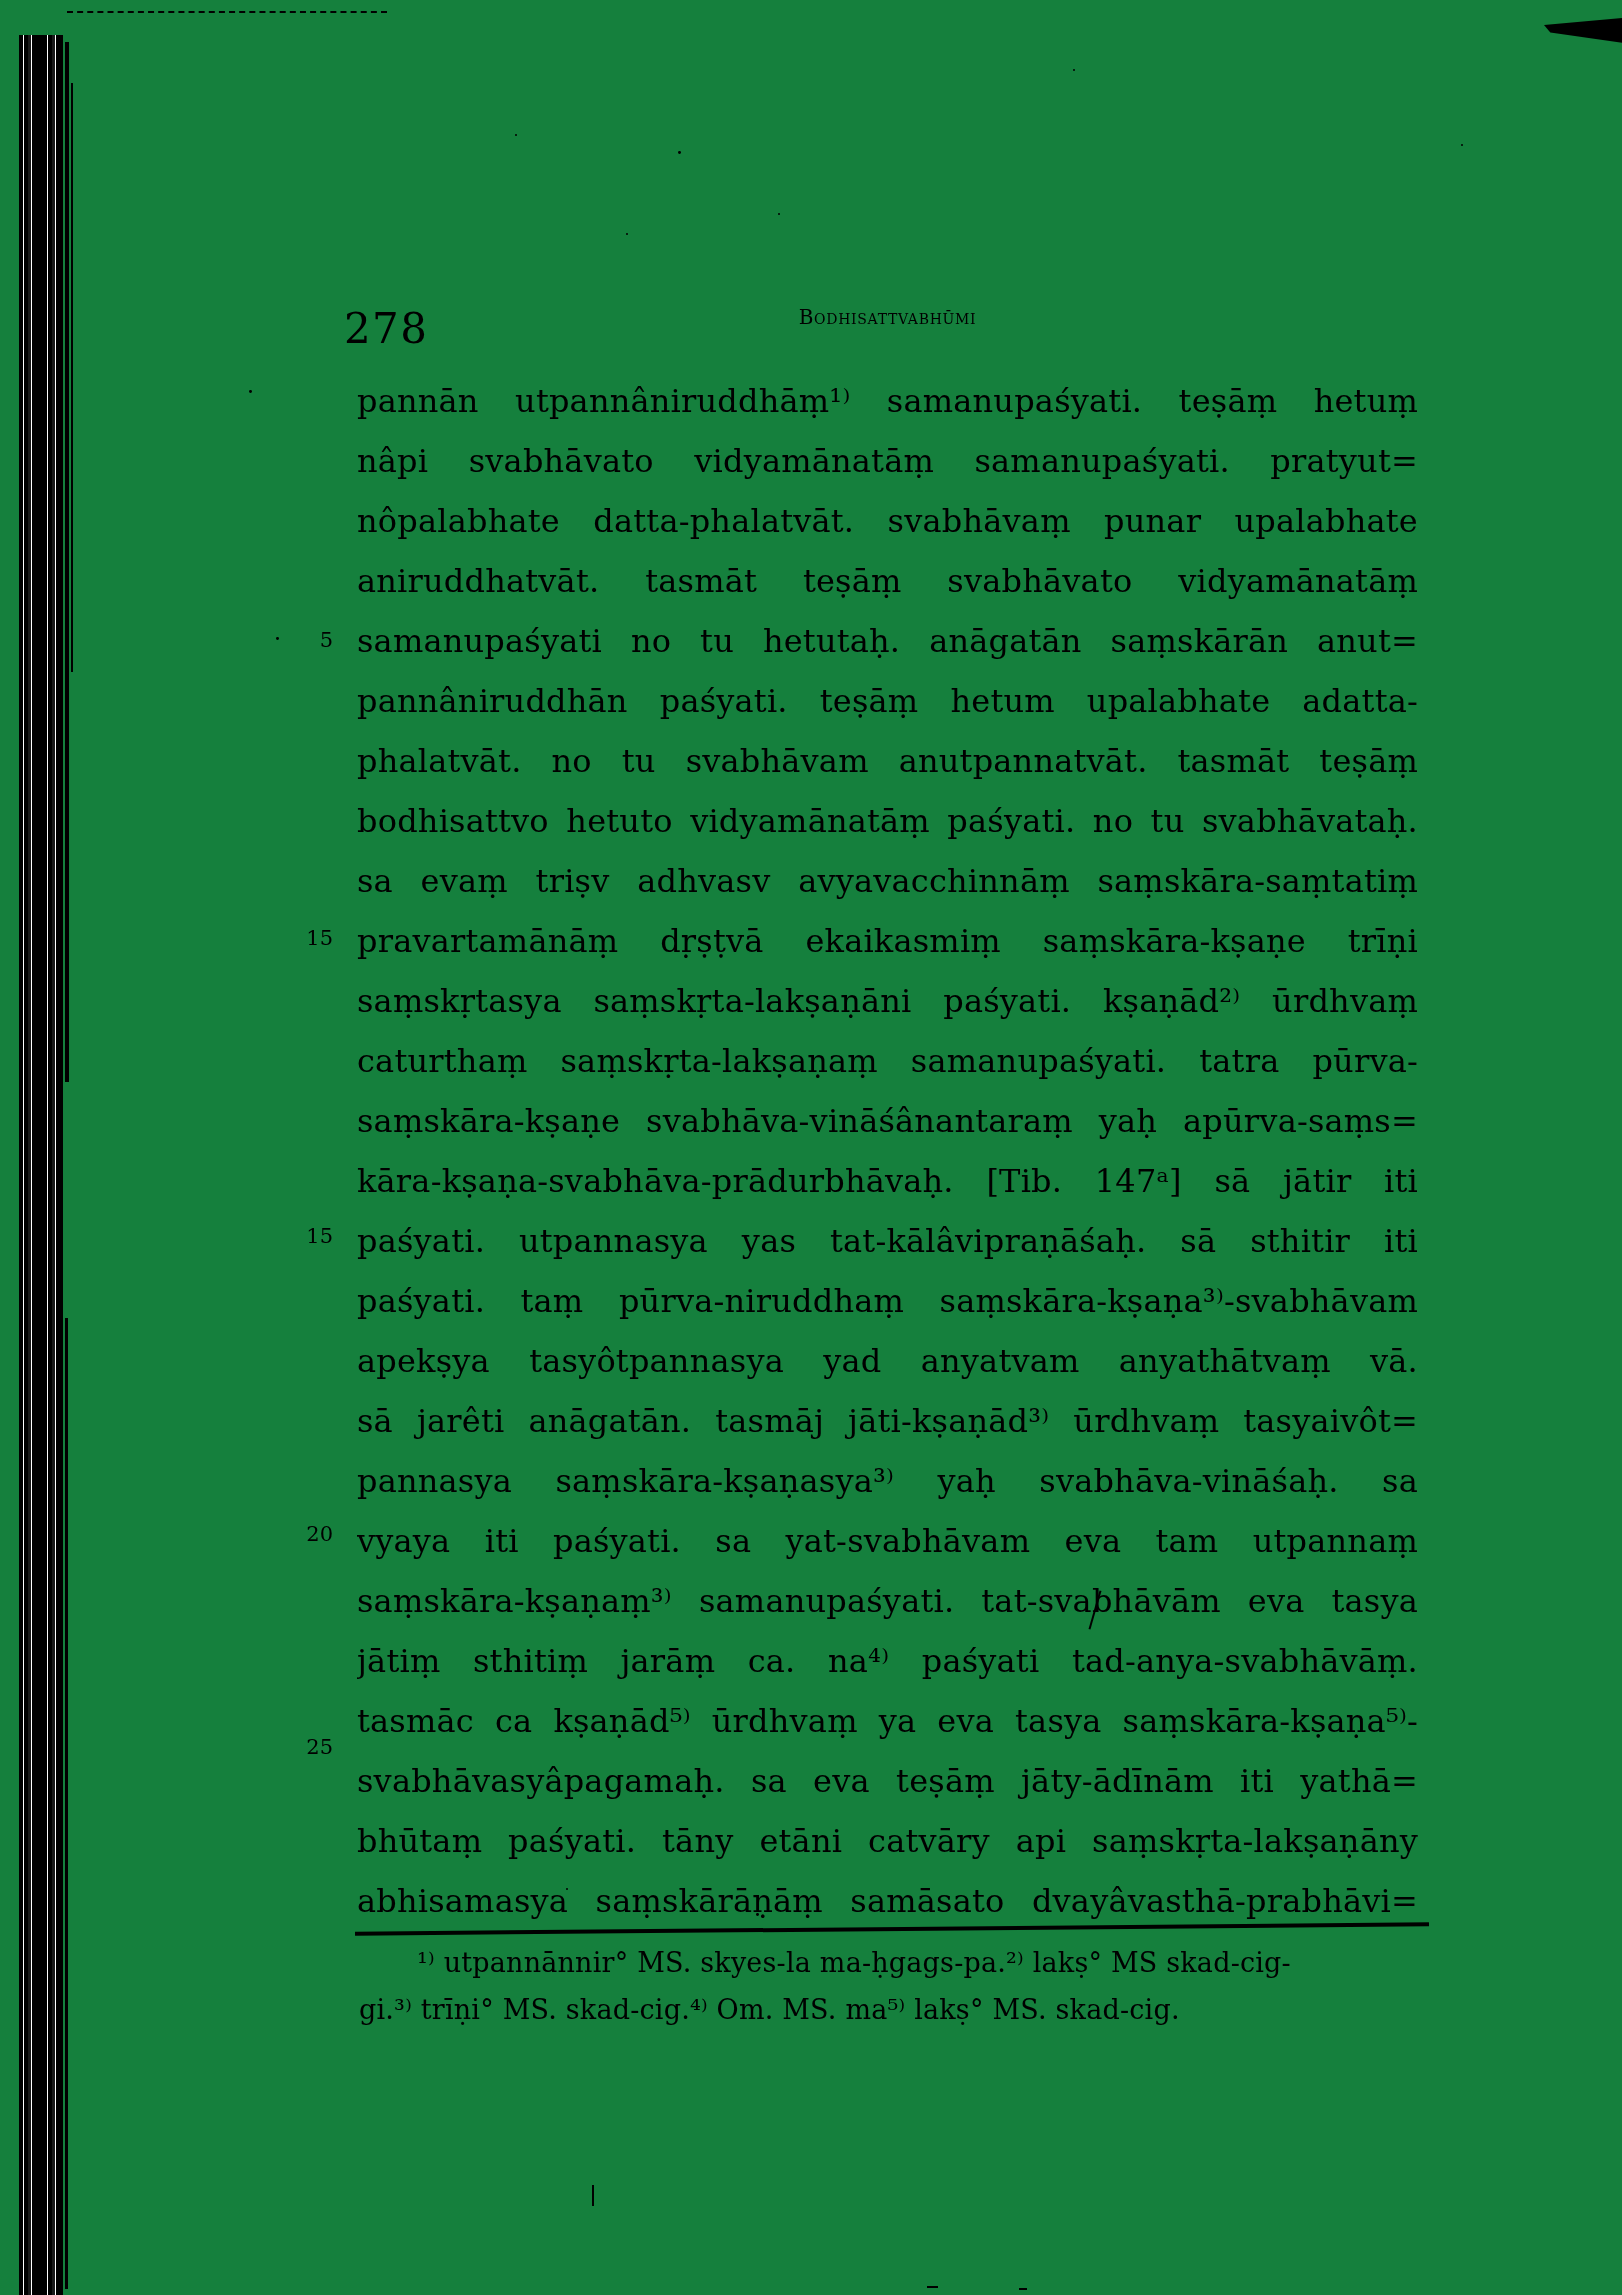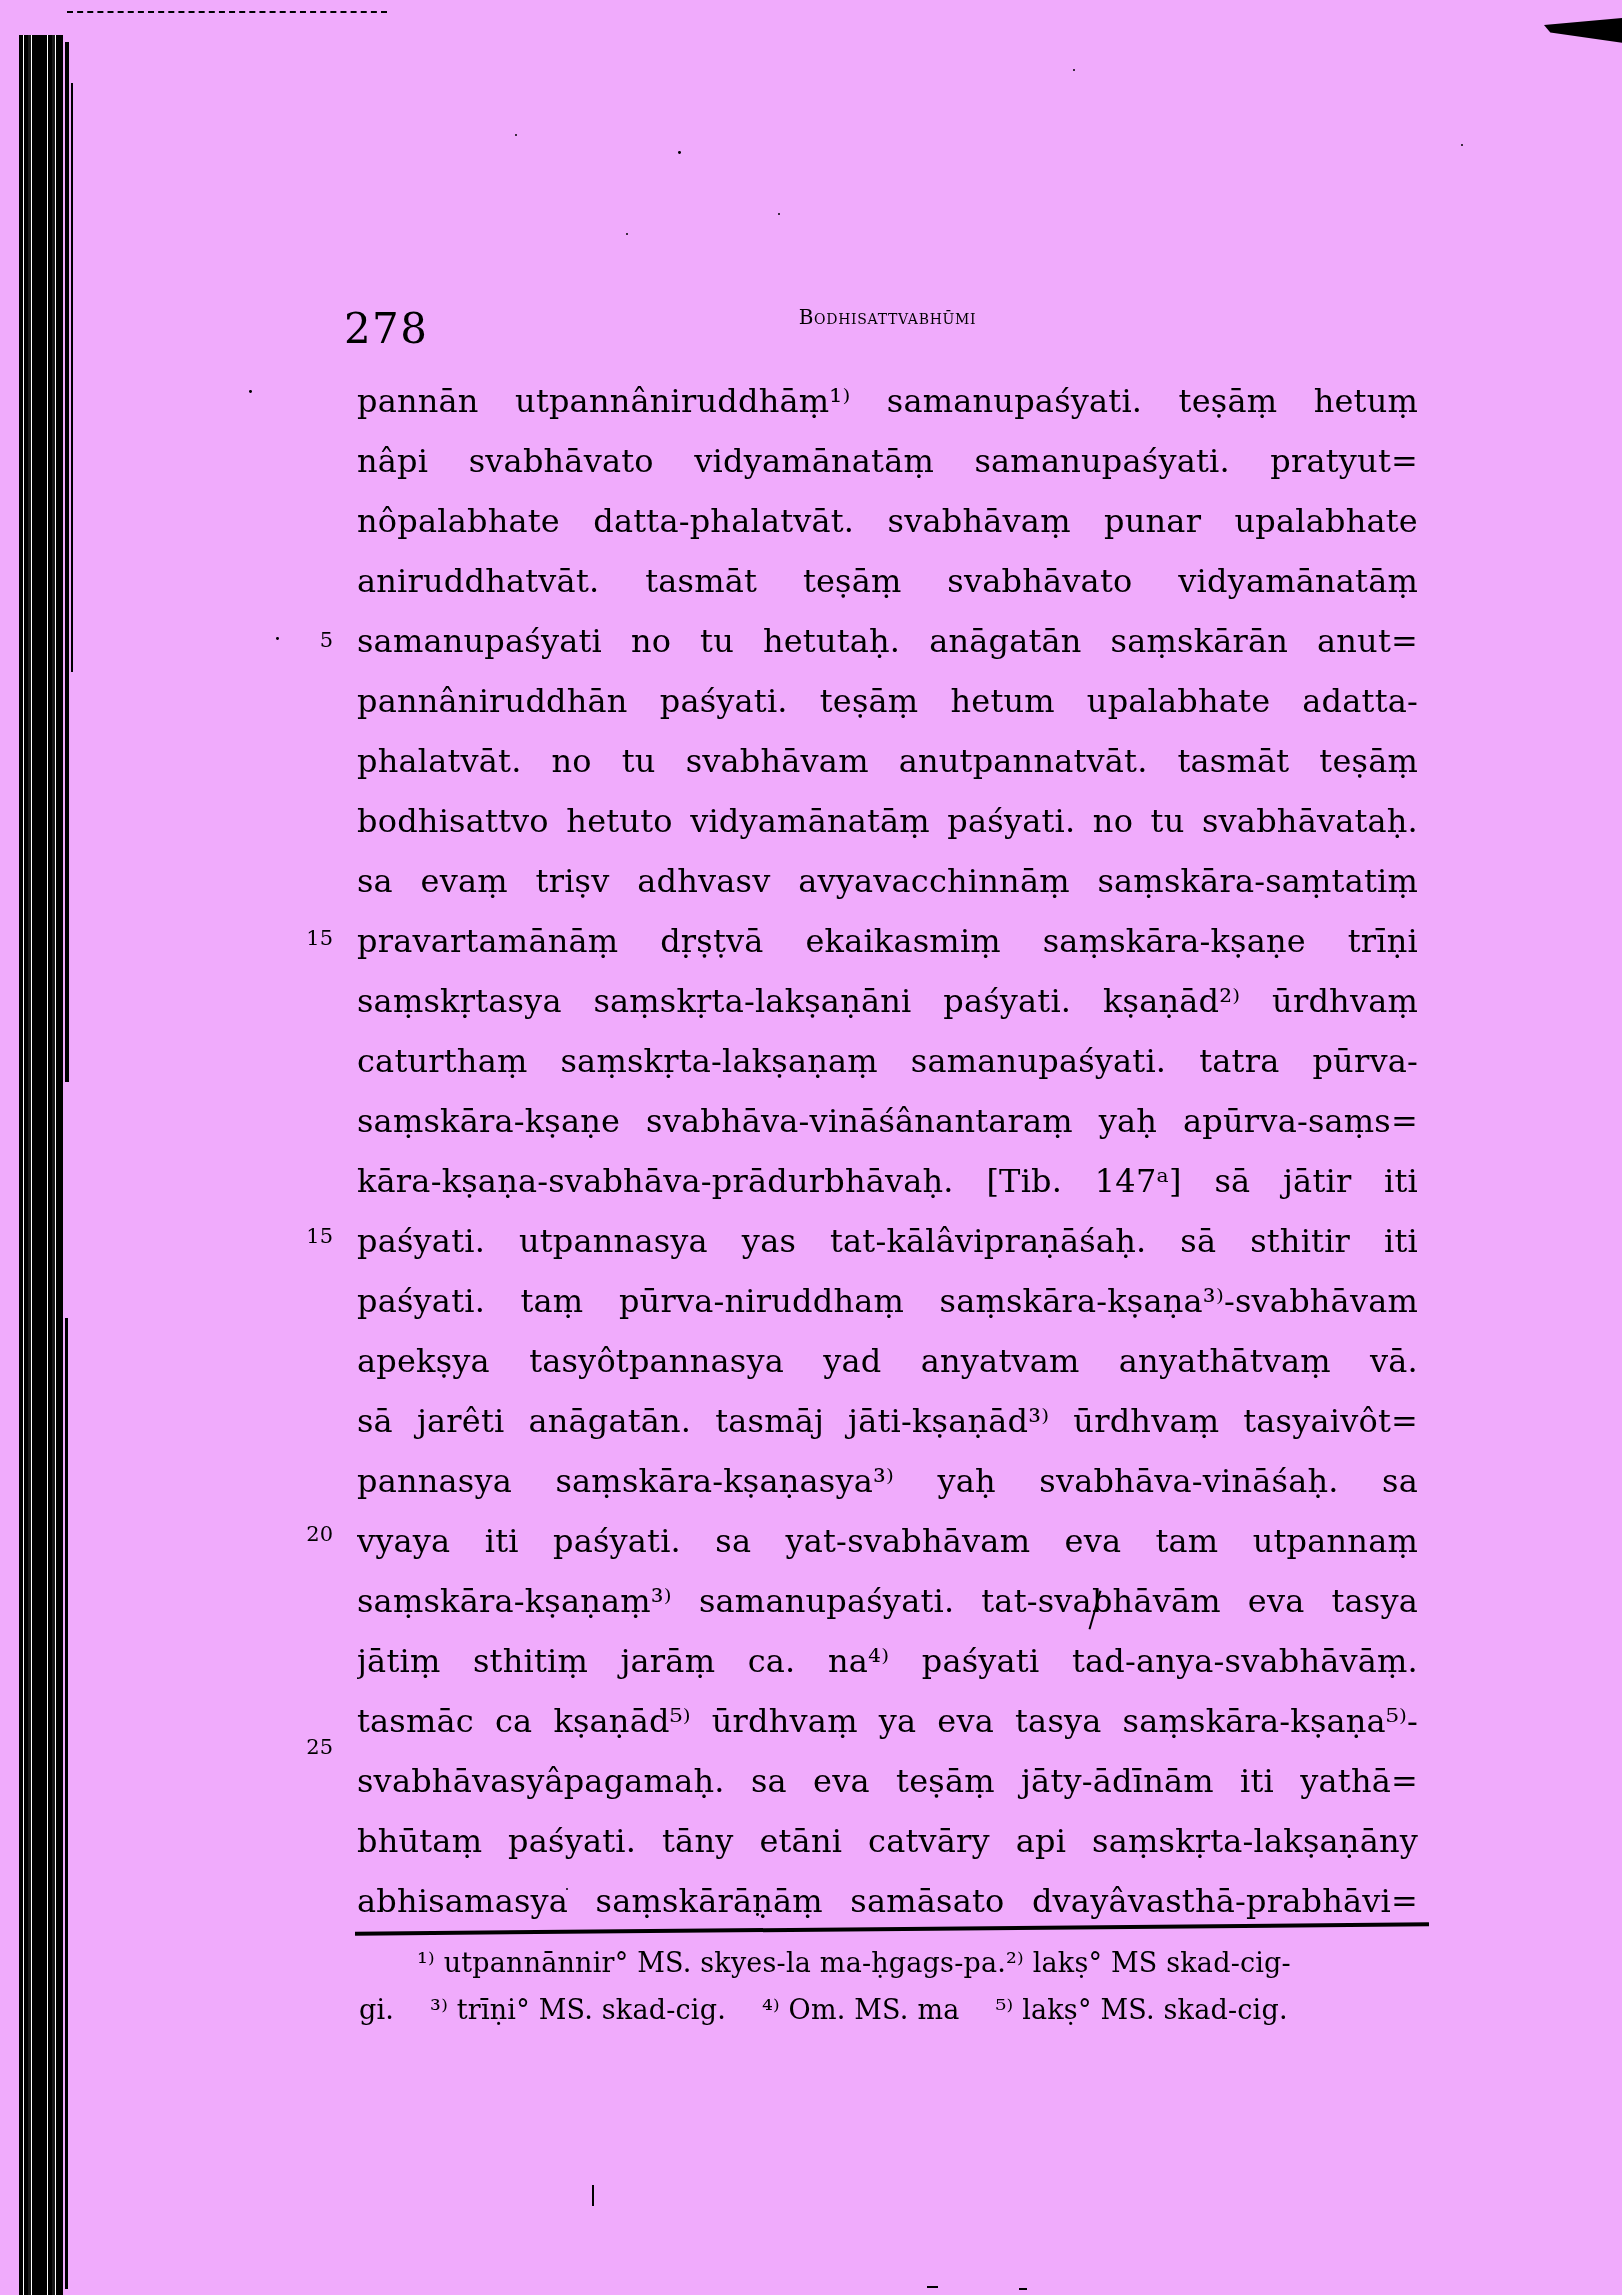--- a/index.html
+++ b/index.html
@@ -1,19 +1,19 @@
 <!DOCTYPE html>
 <html style="font-size:11px"><head>
 <meta charset="utf-8">
 <style>
   html,body{margin:0;padding:0;background:#e8e8e8;}
   .page{
     position:relative;
     width:1623px;height:2295px;
-    background:#f0abfc;
+    background:#15803d;
     overflow:hidden;
     font-family:"DejaVu Serif", serif;
     color:#000;
   }
   
   .binding{
     position:absolute;left:19.4px;top:35px;width:44px;height:2261px;
     background:repeating-linear-gradient(90deg,
       #000 0 4.2px, #ffffff 4.2px 5.5px, #000 5.5px 9px, #1a1a1a 9px 12.5px,
       #ffffff 12.5px 13px, #000 13px 19px, #ffffff 19px 19.4px, #000 19.4px 23.6px);
@@ -57,21 +57,21 @@
   }
   .fn-rule{
     position:absolute;left:355px;top:1927px;width:1074px;height:3.5px;
     background:#000;transform:rotate(-0.5deg);
   }
   .fn-line{
     position:absolute;display:flex;
     font-size:27px;line-height:40px;letter-spacing:0.2px;
   }
   .fn-1{left:417px;top:1943px;width:1039px;}
-  .fn-2{left:359px;top:1990px;width:1114px;gap:36px;}
+  .fn-2{left:359px;top:1990px;width:1114px;}
   .speck{position:absolute;background:#000;border-radius:50%;}
   .mark{position:absolute;background:#000;}
 </style>
 </head>
 <body>
 
 <div class="page">
 
   <div class="binding"></div>
   <div class="binding-streak" style="left:65px;top:42px;width:3.5px;height:1040px;"></div>

